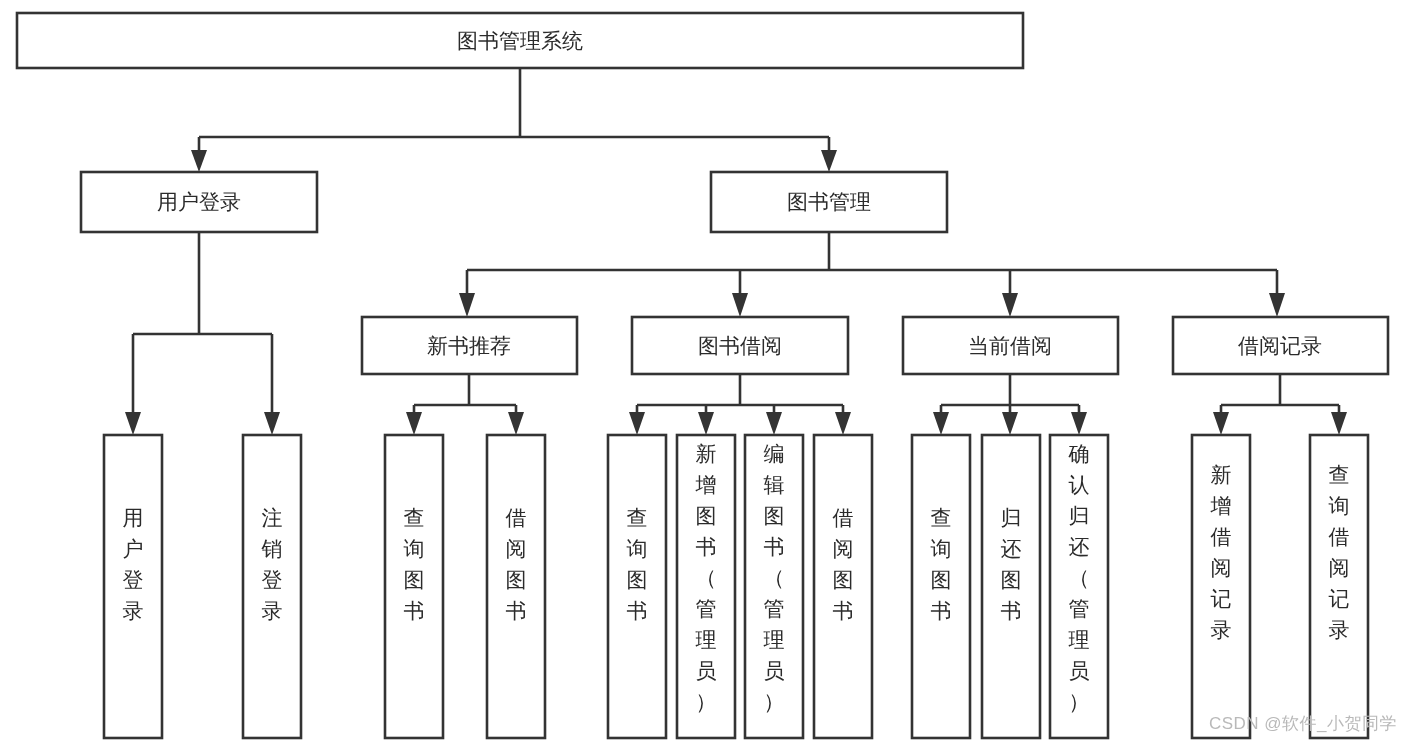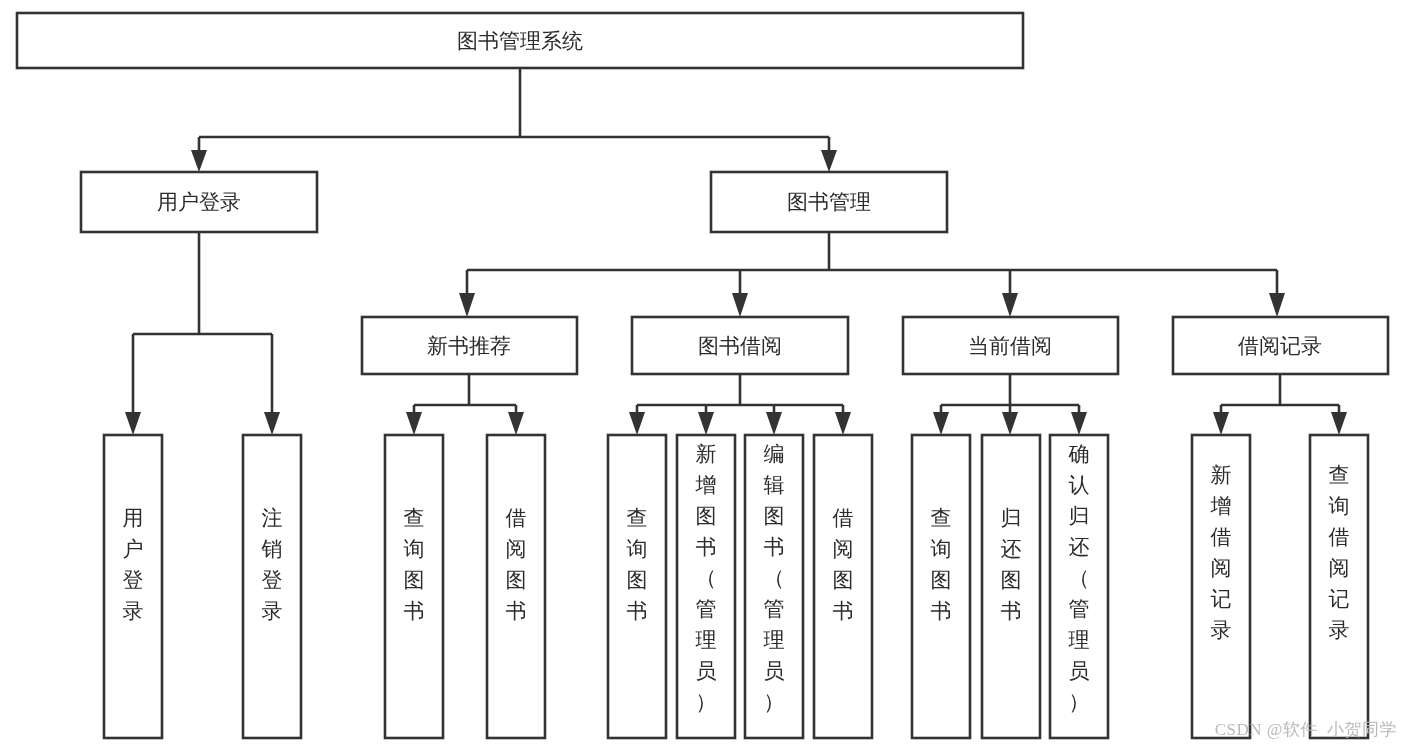--- a/index.html
+++ b/index.html
@@ -51,22 +51,22 @@
   }
   .node-label-vertical {
     fill: #2b2b2b;
     font-family: "DejaVu Sans", "Liberation Sans", sans-serif;
     font-size: 21px;
     text-anchor: middle;
   }
   .watermark {
     position: absolute;
     right: 8px;
-    bottom: 6px;
-    font-family: Liberation Serif, serif;
+    bottom: 12px;
+    font-family: Liberation Sans, sans-serif;
     font-size: 17px;
     color: #b9b9b9;
     letter-spacing: 0.5px;
     white-space: nowrap;
     user-select: none;
   }
 </style>
 </head>
 <body>
 

